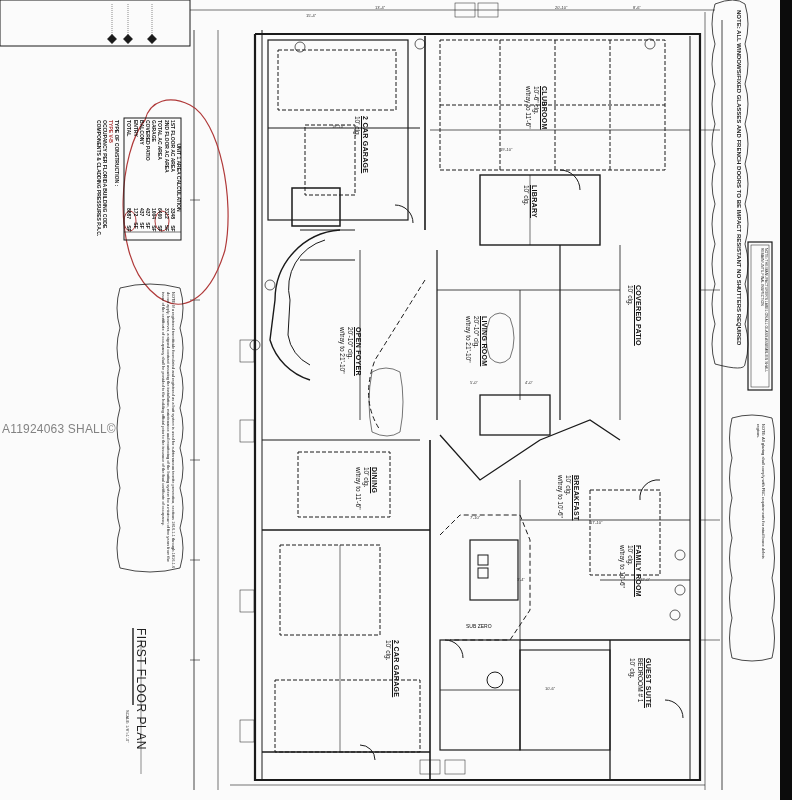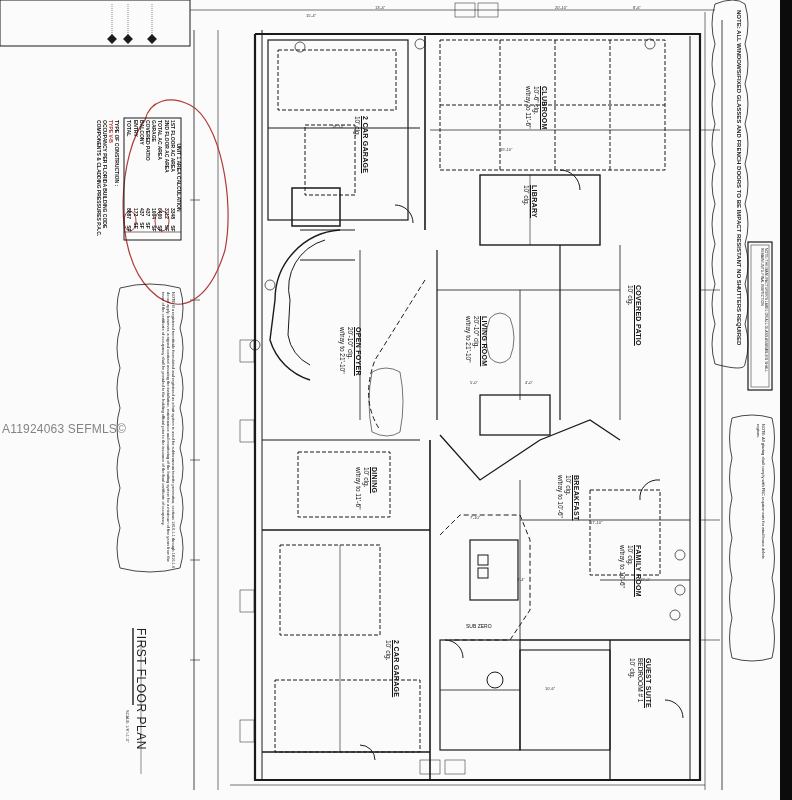--- a/index.html
+++ b/index.html
@@ -292,16 +292,16 @@
   <div class="rot dim" style="left:525px; top:380px;">4'-0"</div>
   <div class="rot dim" style="left:470px; top:380px;">5'-0"</div>
   <div class="rot dim" style="left:470px; top:515px;">7'-10"</div>
   <div class="rot dim" style="left:517px; top:577px;">3'-4"</div>
   <div class="rot dim" style="left:640px; top:577px;">12'-0"</div>
   <div class="rot dim" style="left:545px; top:686px;">10'-6"</div>
 
   <div class="rot rot90 title" style="left:148px; top:628px;">FIRST FLOOR PLAN</div>
   <div class="rot rot90 scale" style="left:130px; top:710px;">SCALE: 1/8"=1'-0"</div>
 
-  <div class="watermark">A11924063 SEFMLS©</div>
+  <div class="watermark">A11924063 SHALL©</div>
 
   <div class="rightbar"></div>
 </div>
 
 </body></html>

